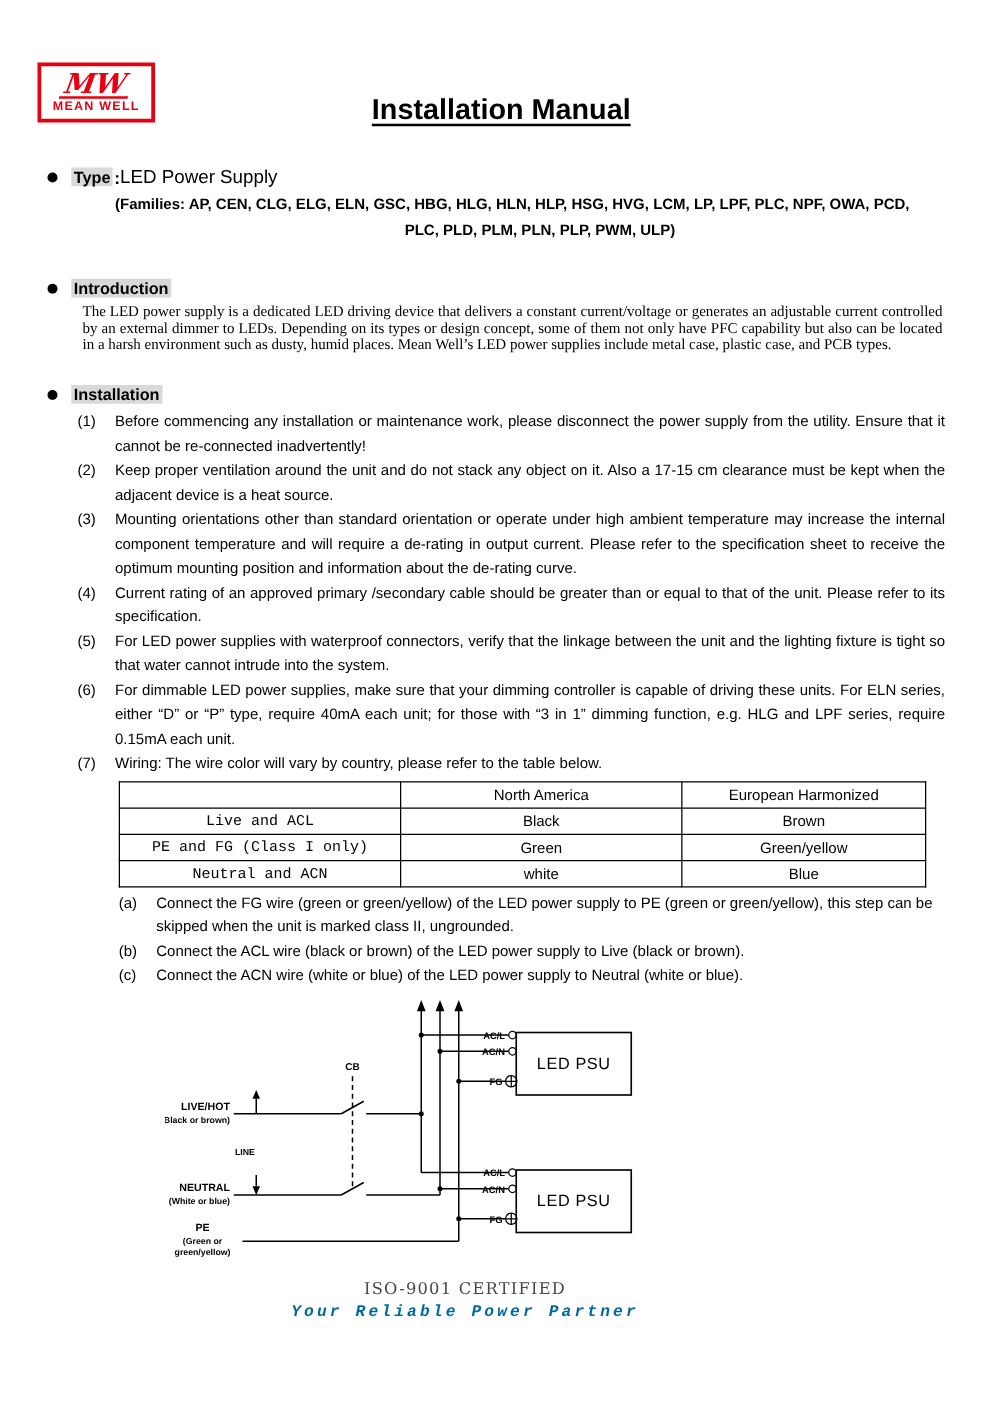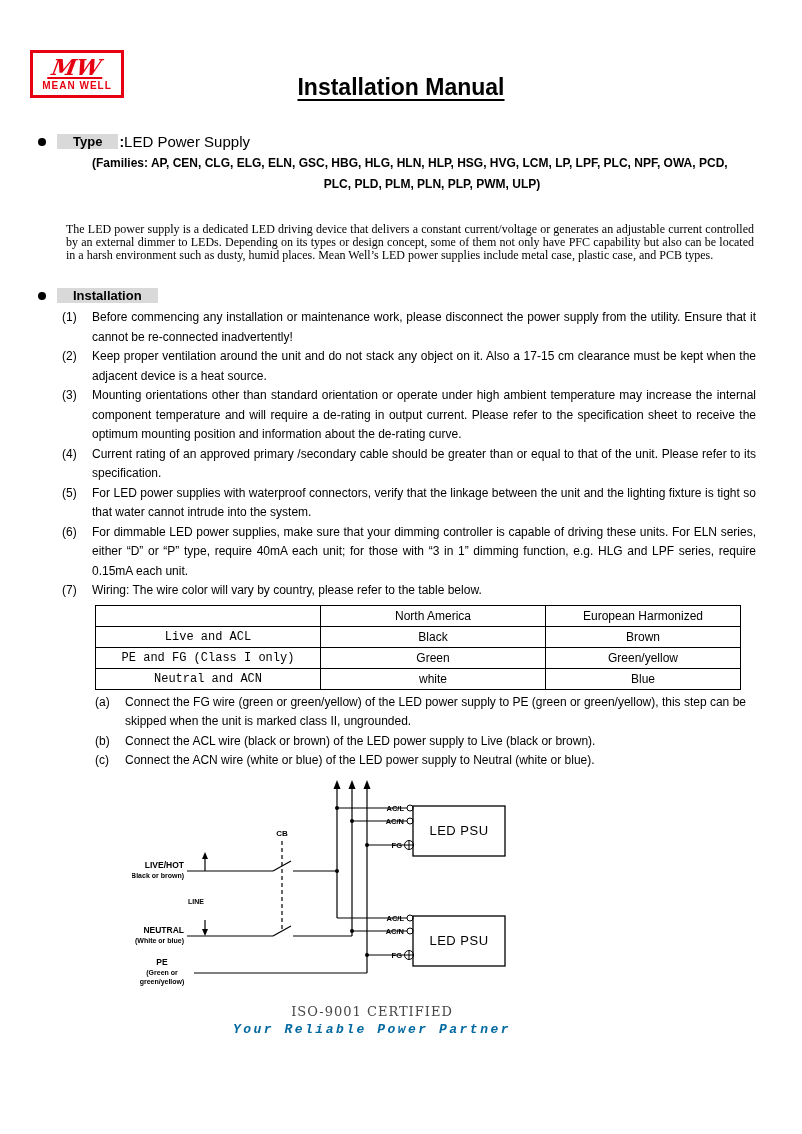--- a/index.html
+++ b/index.html
@@ -17,21 +17,21 @@
   .logo-mw { color:#e60012; font-weight:bold; font-style:italic; font-size:22px;
              line-height:20px; font-family:"DejaVu Serif", serif; transform:skewX(-10deg);
              border-bottom:2px solid #e60012; padding:0 3px; }
   .logo-name { color:#e60012; font-weight:bold; font-size:10px; letter-spacing:1px; margin-top:1px; }
   
   .doc-title { text-align:center; font-size:23px; font-weight:bold;
                text-decoration:underline; text-underline-offset:4px; text-decoration-thickness:2px; }
   
   .sec-head { display:flex; align-items:center; margin-left:38px; }
   .bullet { width:8px; height:8px; background:#000; border-radius:50%; margin-right:11px; flex:none; }
-  .hl { background:#d9d9d9; font-weight:bold; font-size:13px; padding:0 16px; }
+  .hl { background:#d9d9d9; font-weight:bold; font-size:13px; padding:0 2px; }
   .type-row { margin-top:32px; }
   .type-sep { font-weight:bold; font-size:14px; margin-left:1px; }
   .type-value { font-weight:normal; font-size:15px; }
   .families { margin:3px 0 0 92px; width:680px; font-weight:bold; font-size:12px; line-height:21px; }
   .fam-line2 { text-align:center; }
   .intro-sec { margin-top:28px; }
   .intro-body { margin:5px 0 16px 66px; width:688px; line-height:13px; text-align:justify;font-family:Liberation Serif, serif; }
   .install-sec { margin-top:26px; }
   .items { margin-top:5px; }
   .item { display:flex; margin-left:62px; width:694px; line-height:19.5px; }
@@ -78,20 +78,24 @@
     <span class="hl">Type</span>
     <span class="type-sep">:</span>
     <span class="type-value">LED Power Supply</span>
   </div>
   <div class="families">
     <div>(Families: AP, CEN, CLG, ELG, ELN, GSC, HBG, HLG, HLN, HLP, HSG, HVG, LCM, LP, LPF, PLC, NPF, OWA, PCD,</div>
     <div class="fam-line2">PLC, PLD, PLM, PLN, PLP, PWM, ULP)</div>
   </div>
 
   <div class="intro-sec">
+    <div class="sec-head">
+      <span class="bullet"></span>
+      <span class="hl">Introduction</span>
+    </div>
     <p class="intro-body">The LED power supply is a dedicated LED driving device that delivers a constant current/voltage or generates an adjustable current controlled by an external dimmer to LEDs. Depending on its types or design concept, some of them not only have PFC capability but also can be located in a harsh environment such as dusty, humid places. Mean Well’s LED power supplies include metal case, plastic case, and PCB types.</p>
   </div>
 
   <div class="install-sec">
     <div class="sec-head">
       <span class="bullet"></span>
       <span class="hl">Installation</span>
     </div>
 
     <div class="items">

